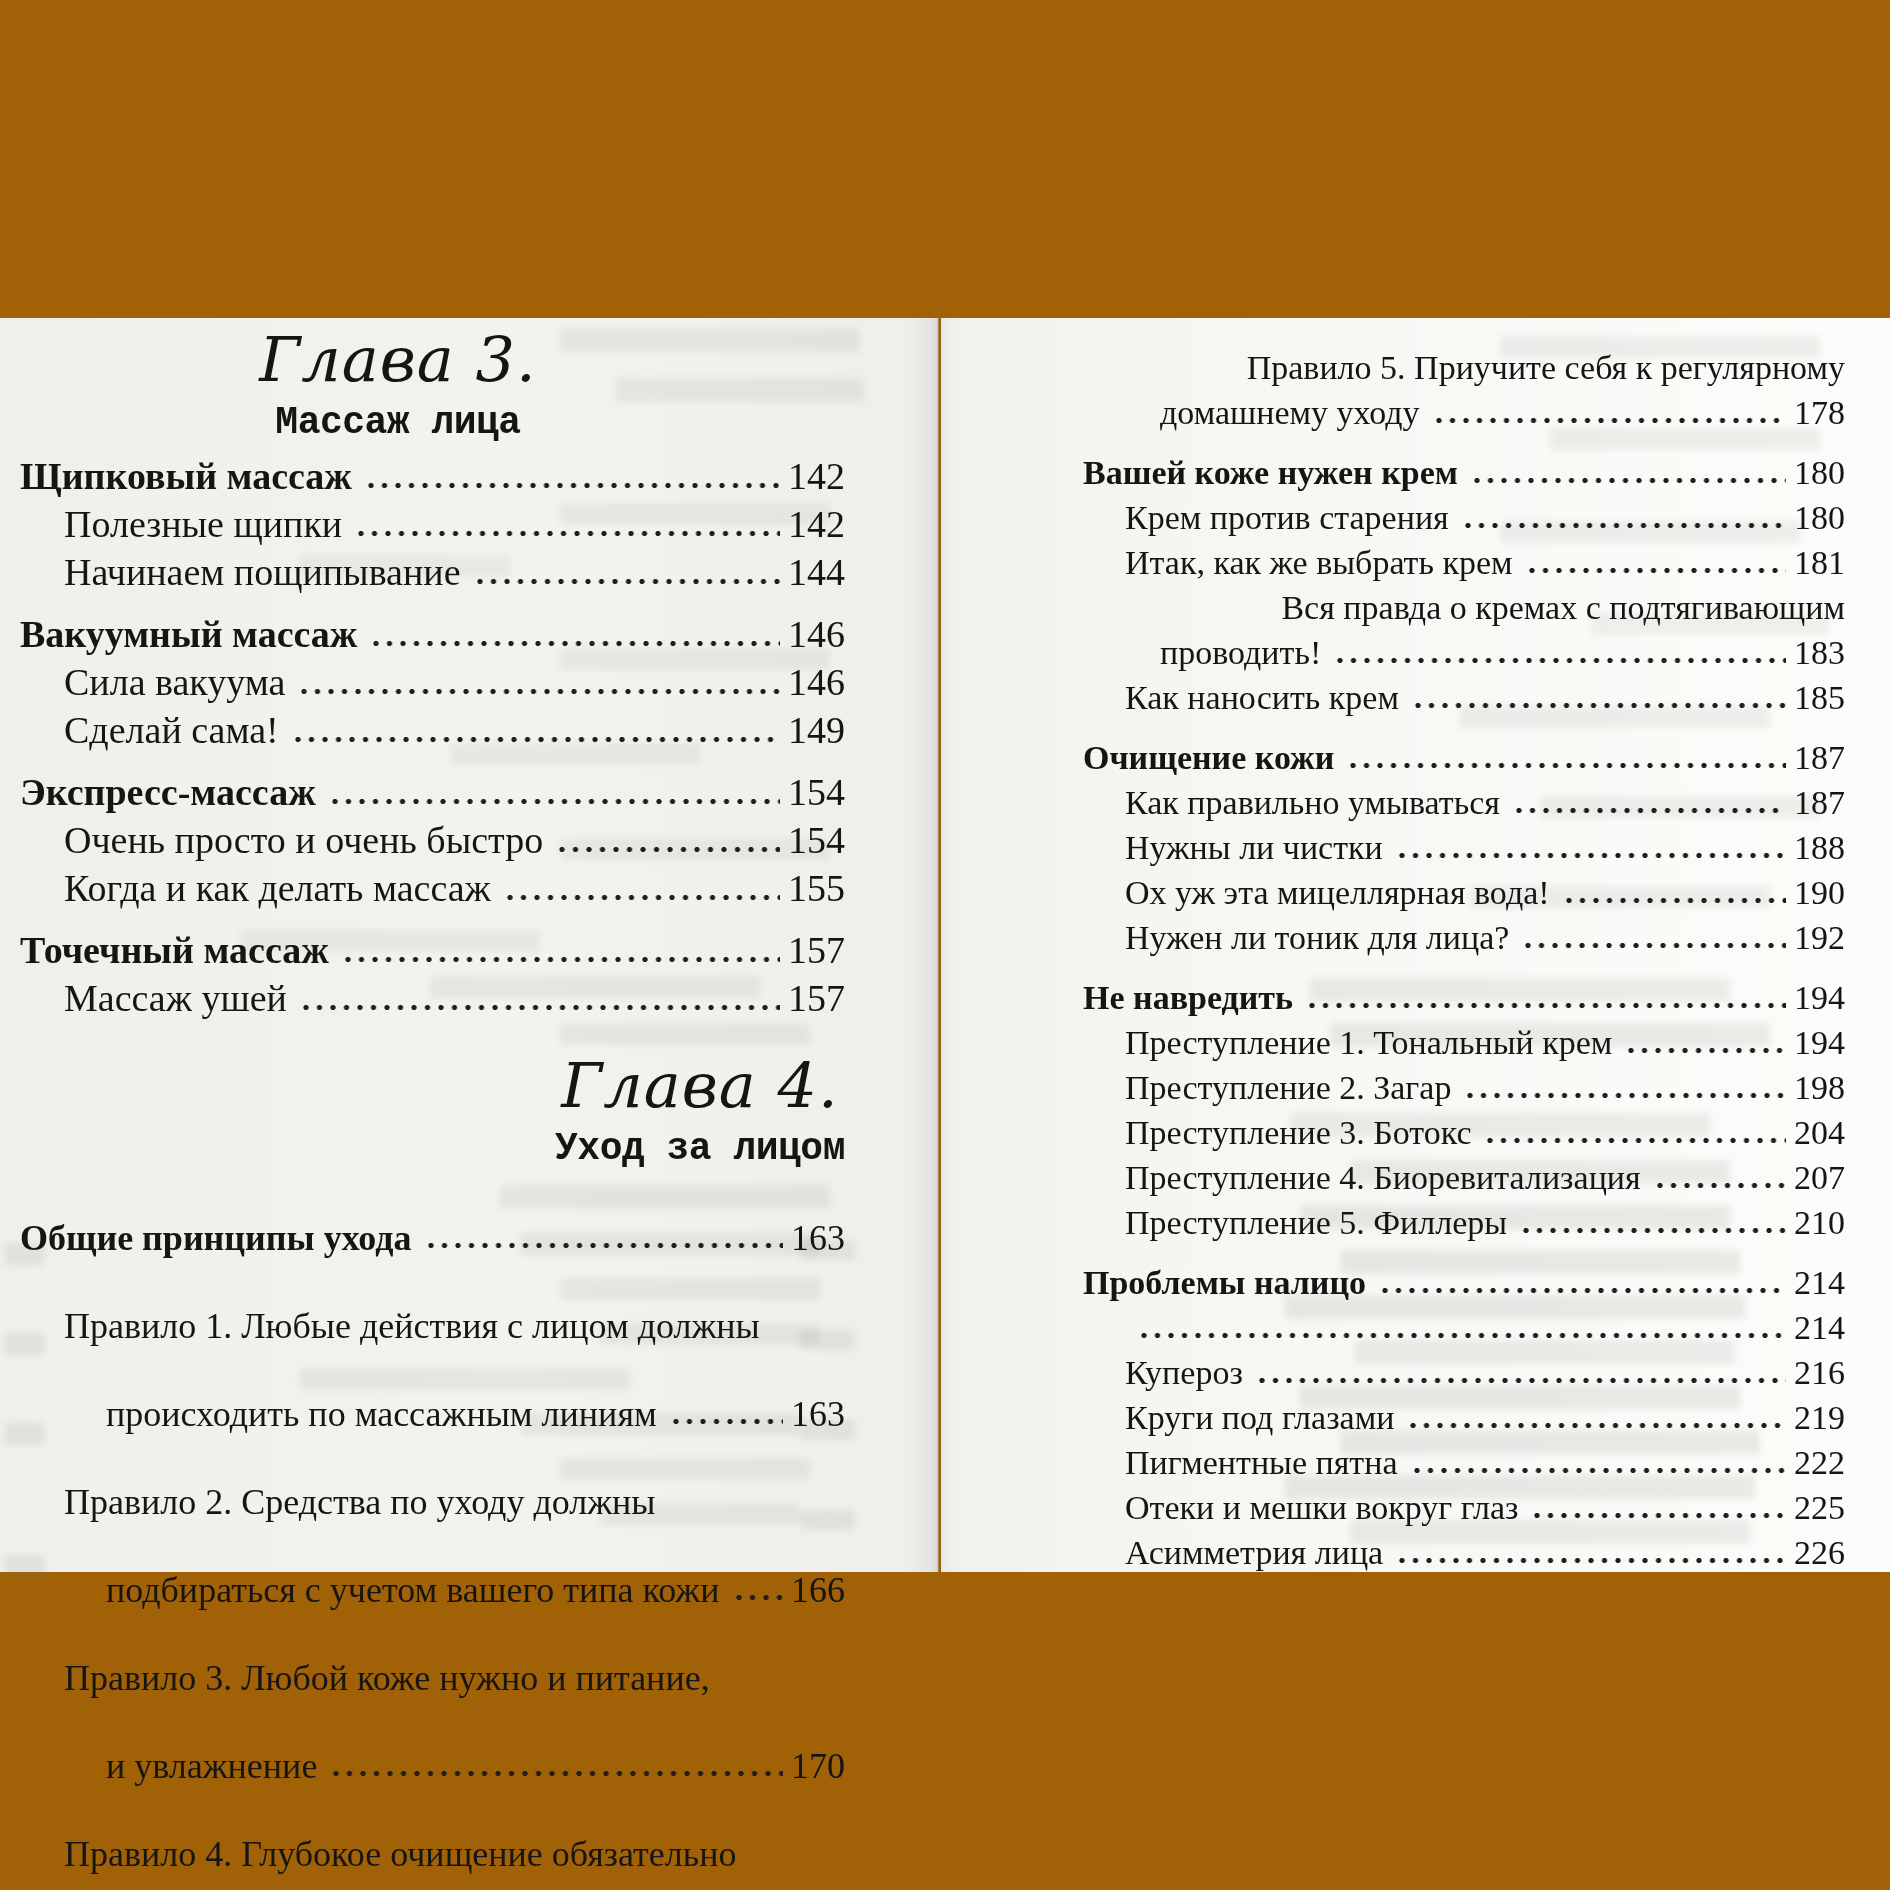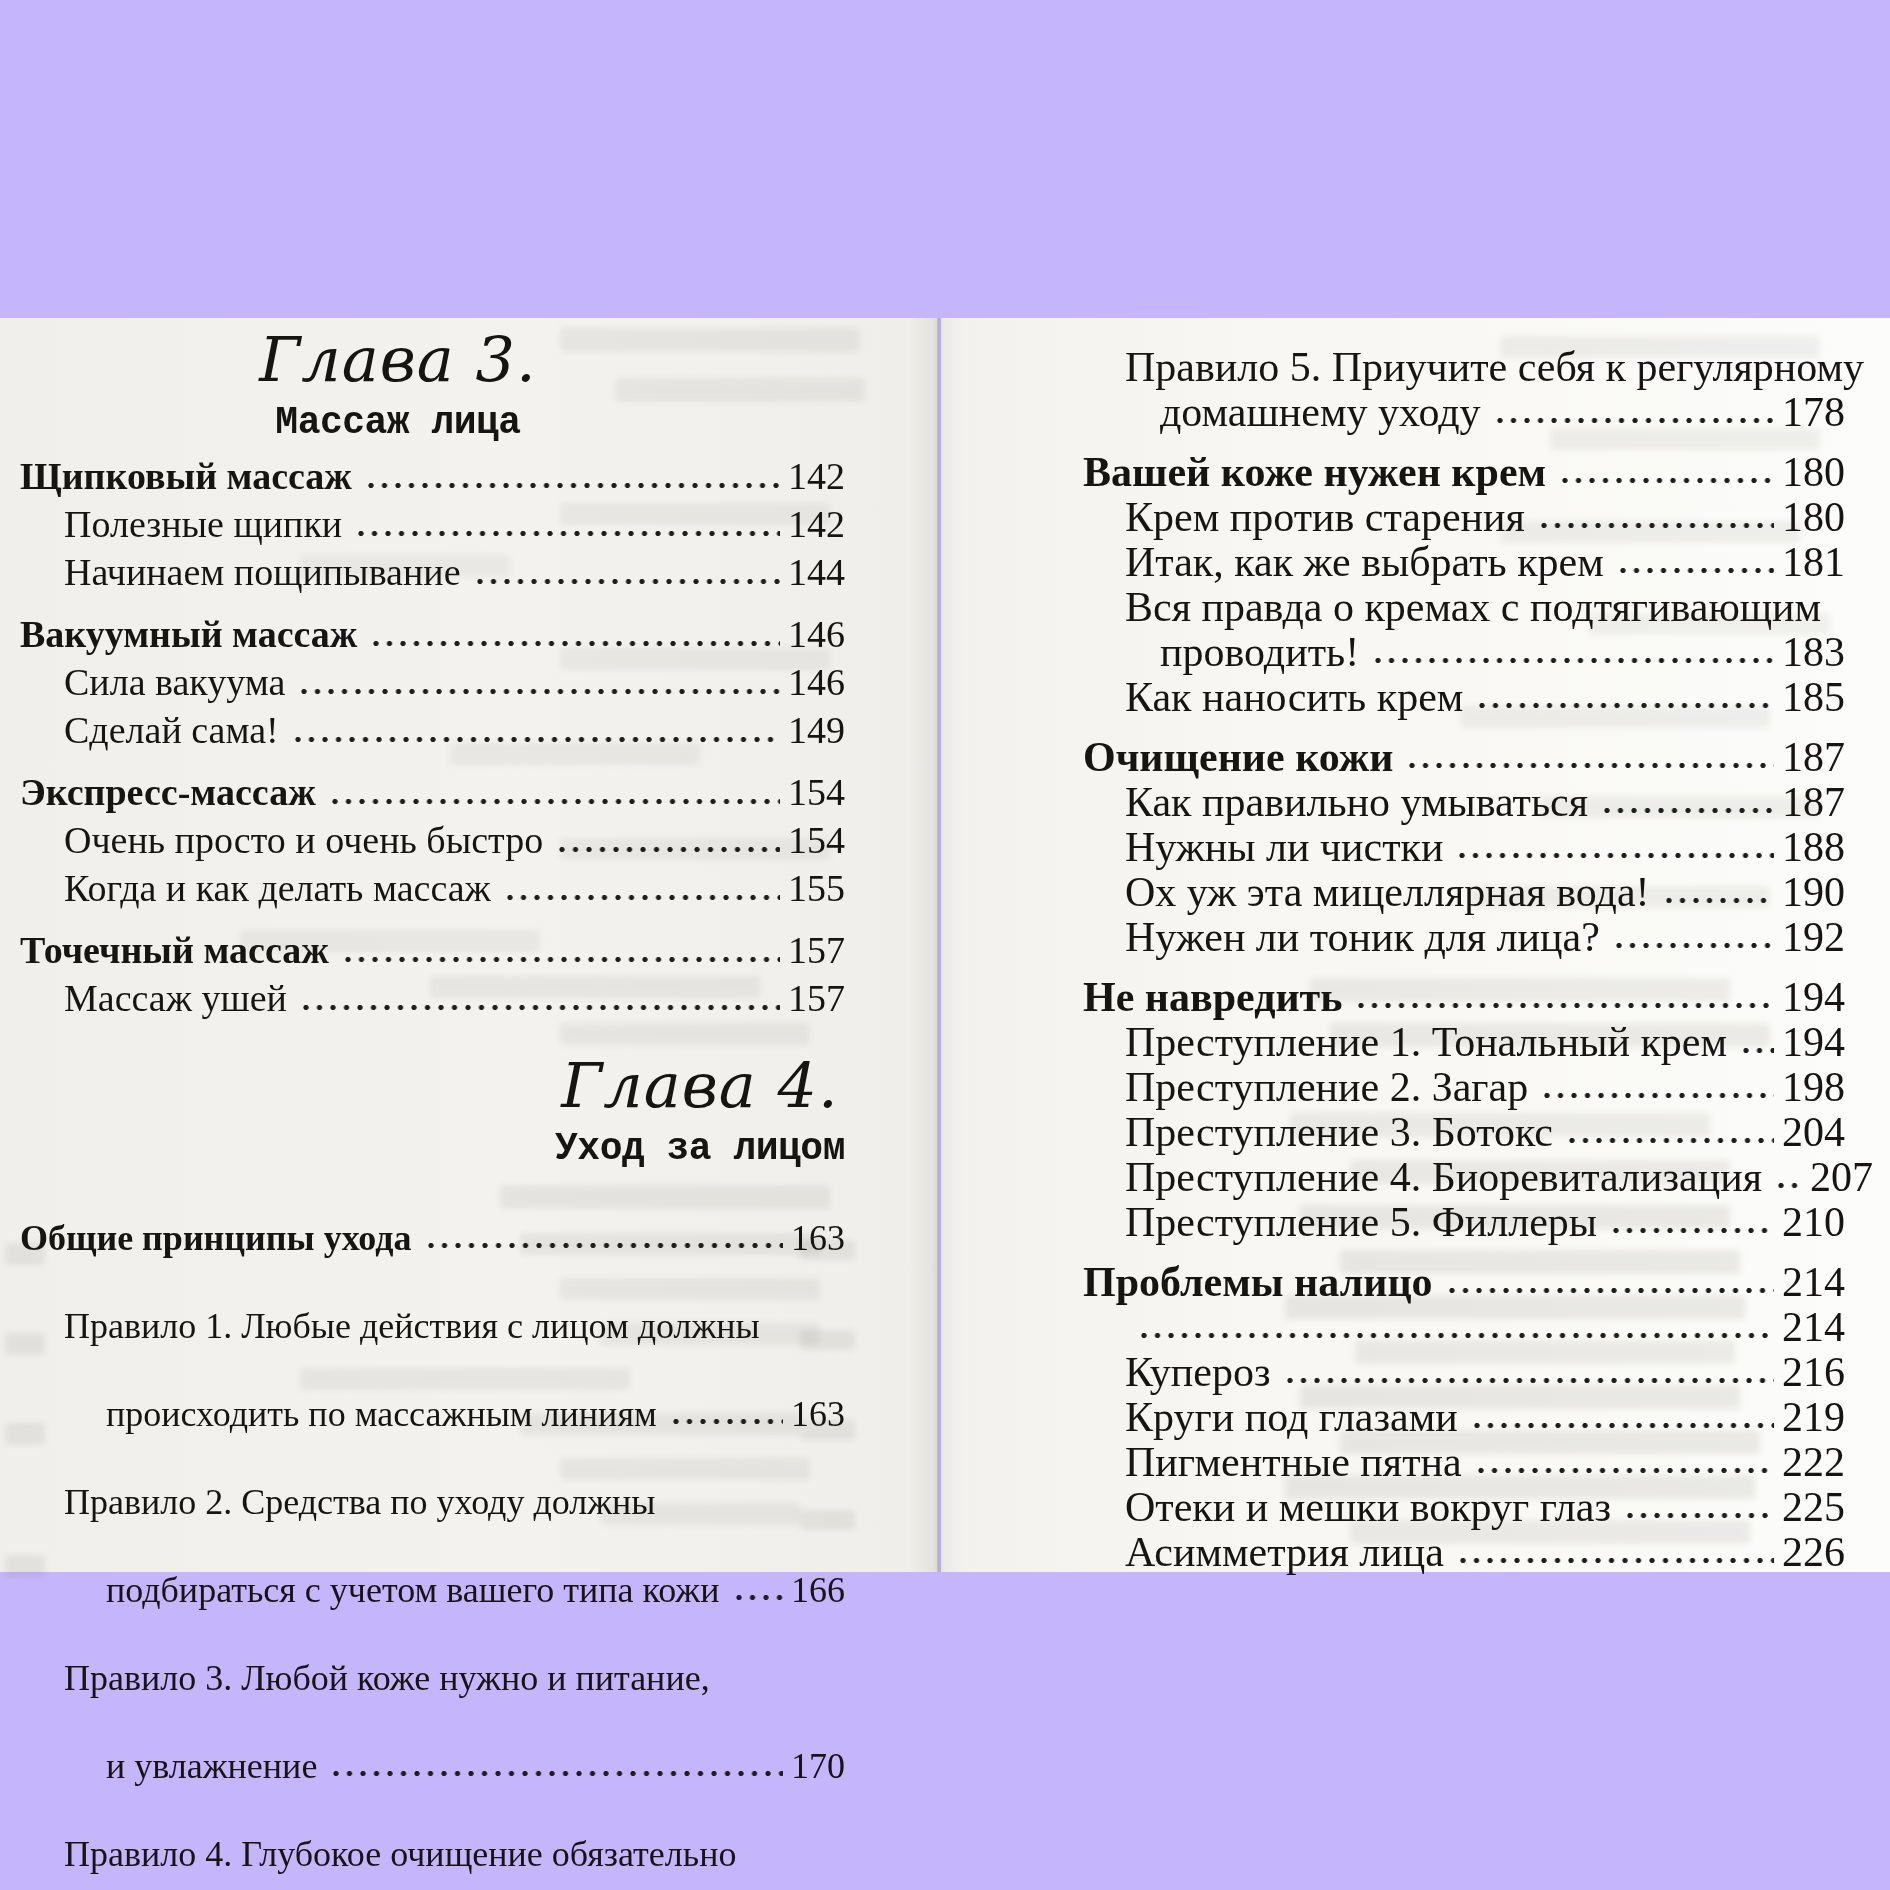--- a/index.html
+++ b/index.html
@@ -1,16 +1,16 @@
 <!DOCTYPE html>
 <html><head>
 <meta charset="utf-8">
 <style>
   html,body{margin:0;padding:0;background:#ffffff;}
-  .stage{position:relative;width:1890px;height:1890px;background:#c4b5fd;overflow:hidden;
+  .stage{position:relative;width:1890px;height:1890px;background:#a16207;overflow:hidden;
          font-family:"Liberation Serif",serif;color:#171513;}
   .band{position:absolute;left:0;top:318px;width:1890px;height:1254px;}
   .page{position:absolute;top:0;height:100%;}
   .page.left{left:0;width:938px;
     background:linear-gradient(90deg,#f0efec 0%,#f3f2ef 55%,#efeeea 100%);}
   .page.right{left:941px;width:949px;
     background:linear-gradient(90deg,#f2f1ee 0%,#f7f6f3 30%,#fcfcfa 100%);}
   .gutter{position:absolute;left:908px;top:0;width:56px;height:100%;
     background:linear-gradient(90deg,rgba(60,55,45,0) 0%,rgba(60,55,45,0.06) 42%,rgba(60,55,45,0.11) 52%,rgba(60,55,45,0.03) 66%,rgba(60,55,45,0) 100%);}
   .gutter-line{position:absolute;left:937px;top:0;width:2px;height:100%;background:#b3b1ac;opacity:.6;}
@@ -27,21 +27,21 @@
   .ch .sub{font-family:Liberation Mono, monospace;font-weight:700;
            font-size:38px;line-height:46px;letter-spacing:-0.5px;}
   .ch3{margin-left:398px;}
   .ch4{margin-left:700px;margin-top:24px;}
   .ch3{margin-bottom:6px;}
   .ch4{margin-bottom:8px;}
 
   .row{display:flex;align-items:baseline;}
   .cl .row{font-size:38px;line-height:48px;}
   .cl .toc2 .row{font-size:36px;line-height:43px;margin-top:45px;}
-  .cr .row{font-size:42px;line-height:45px;}
+  .cr .row{font-size:34px;line-height:45px;justify-content:flex-end;}
   .t{white-space:nowrap;}
   .b{font-weight:700;}
   .cl .ind-h{margin-left:20px;}
   .cl .ind-s{margin-left:64px;}
   .cl .ind-c{margin-left:106px;text-align:center;}
   .cr .ind-h{margin-left:142px;}
   .cr .ind-s{margin-left:184px;}
   .cr .ind-c{margin-left:219px;}
   .cl .gap{margin-top:14px;}
   .cr .gap{margin-top:15px;}

